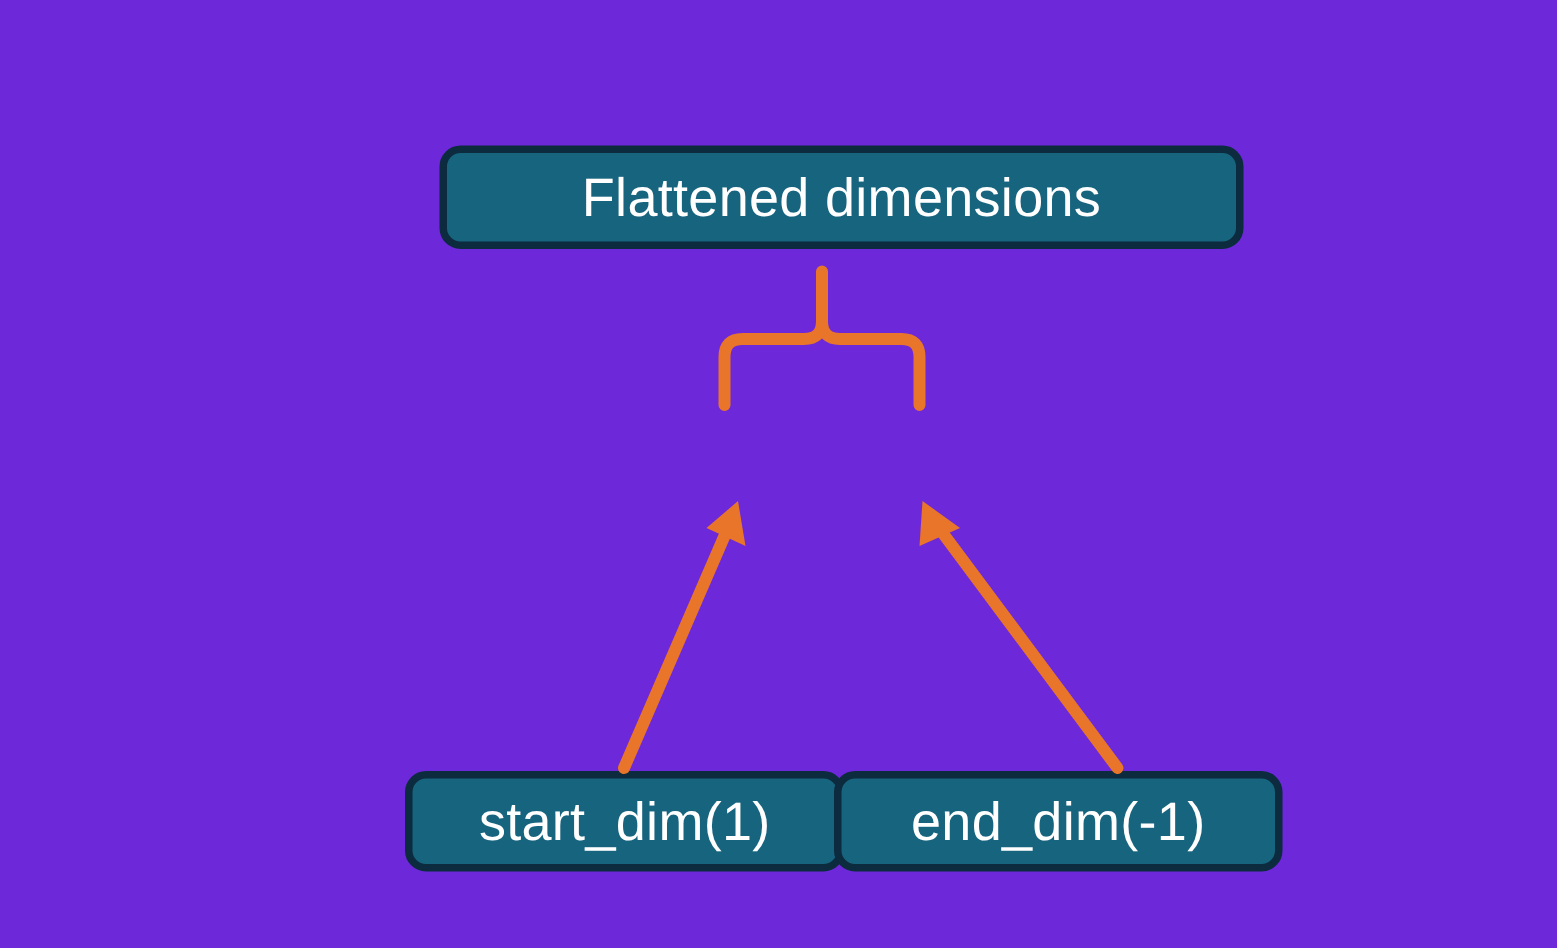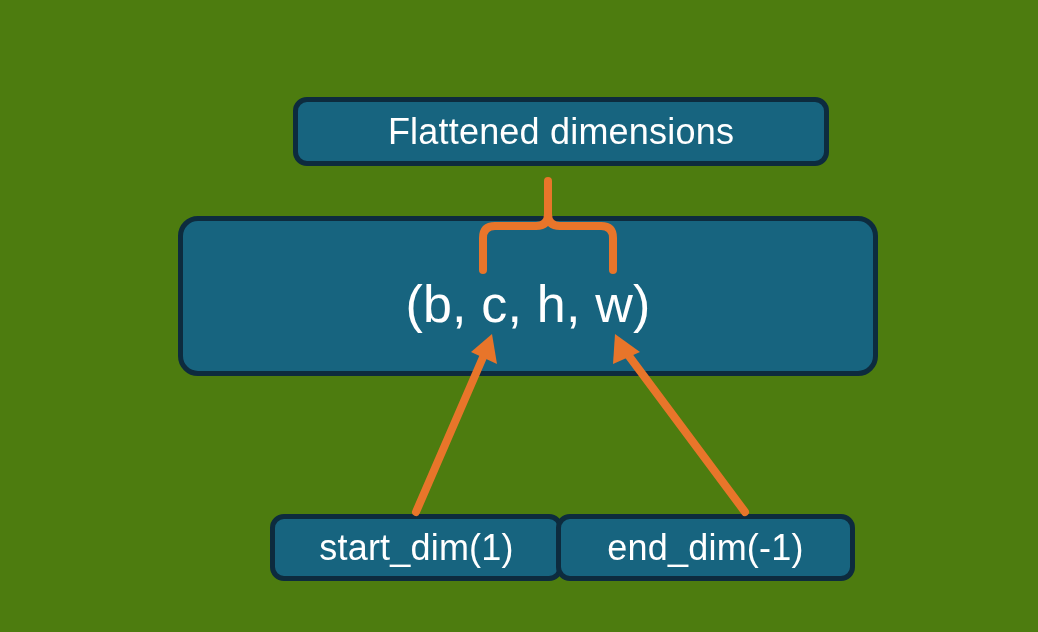--- a/index.html
+++ b/index.html
@@ -7,21 +7,21 @@
     padding: 0;
     background: #ffffff;
   }
   body {
     font-family: "Liberation Sans", sans-serif;
   }
   #canvas {
     position: relative;
     width: 1038px;
     height: 632px;
-    background: #4d7c0f;
+    background: #6d28d9;
     overflow: hidden;
   }
   .node {
     position: absolute;
     box-sizing: border-box;
     background: #17647f;
     border: 5px solid #0d2b3e;
     border-radius: 16px;
     display: flex;
     align-items: center;
@@ -86,23 +86,20 @@
 </style>
 </head>
 <body>
 
 <div id="canvas">
 
   <div class="node" id="node-flattened">
     <span class="node-label">Flattened dimensions</span>
   </div>
 
-  <div class="node" id="node-shape">
-    <span class="shape-label">(b, c, h, w)</span>
-  </div>
 
   <div class="node" id="node-start">
     <span class="node-label">start_dim(1)</span>
   </div>
 
   <div class="node" id="node-end">
     <span class="node-label">end_dim(-1)</span>
   </div>
 
   <svg id="overlay" viewBox="0 0 1038 632">

